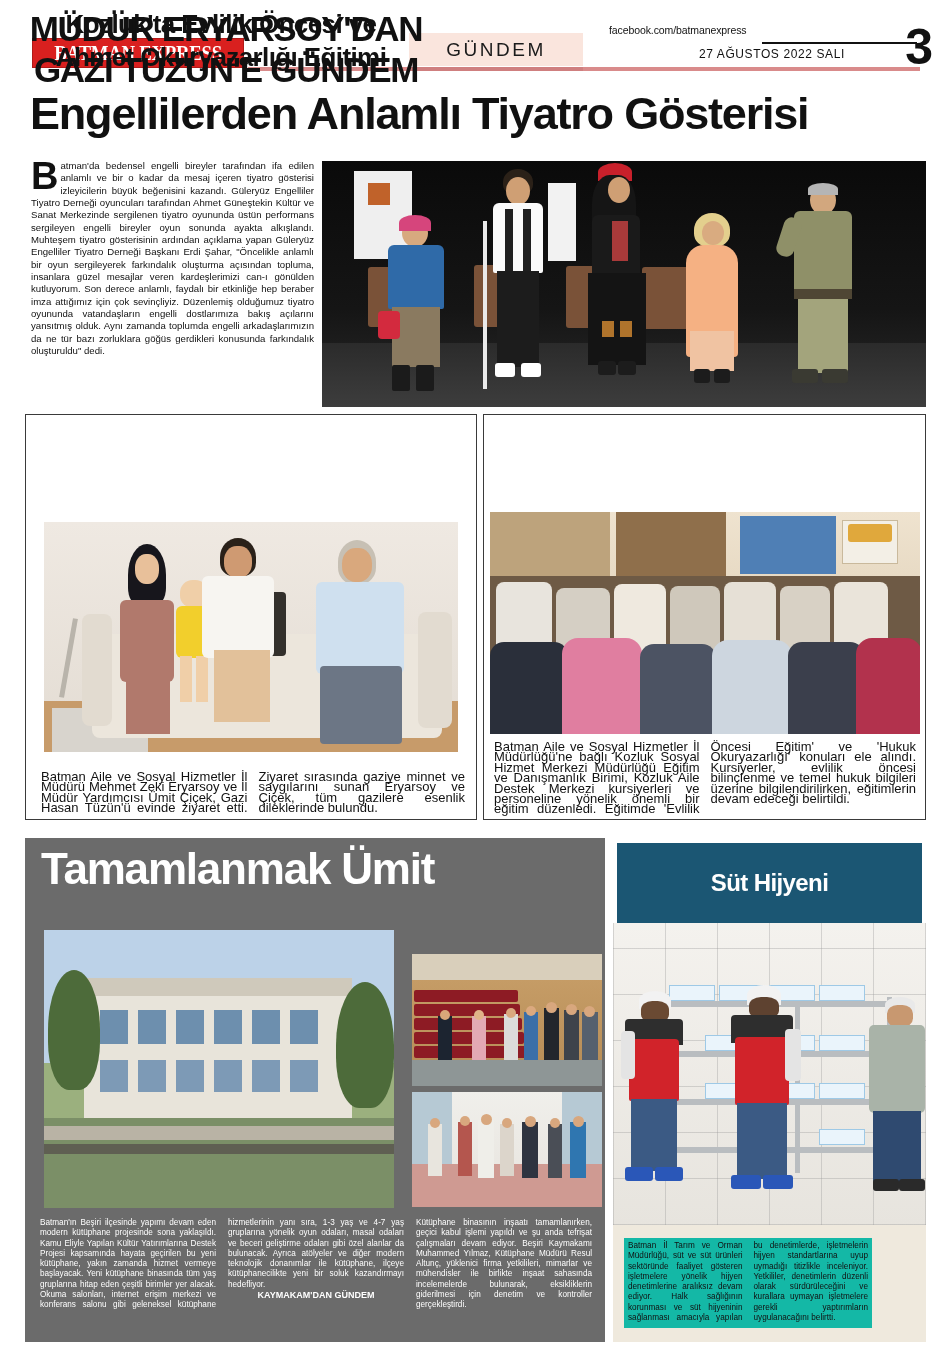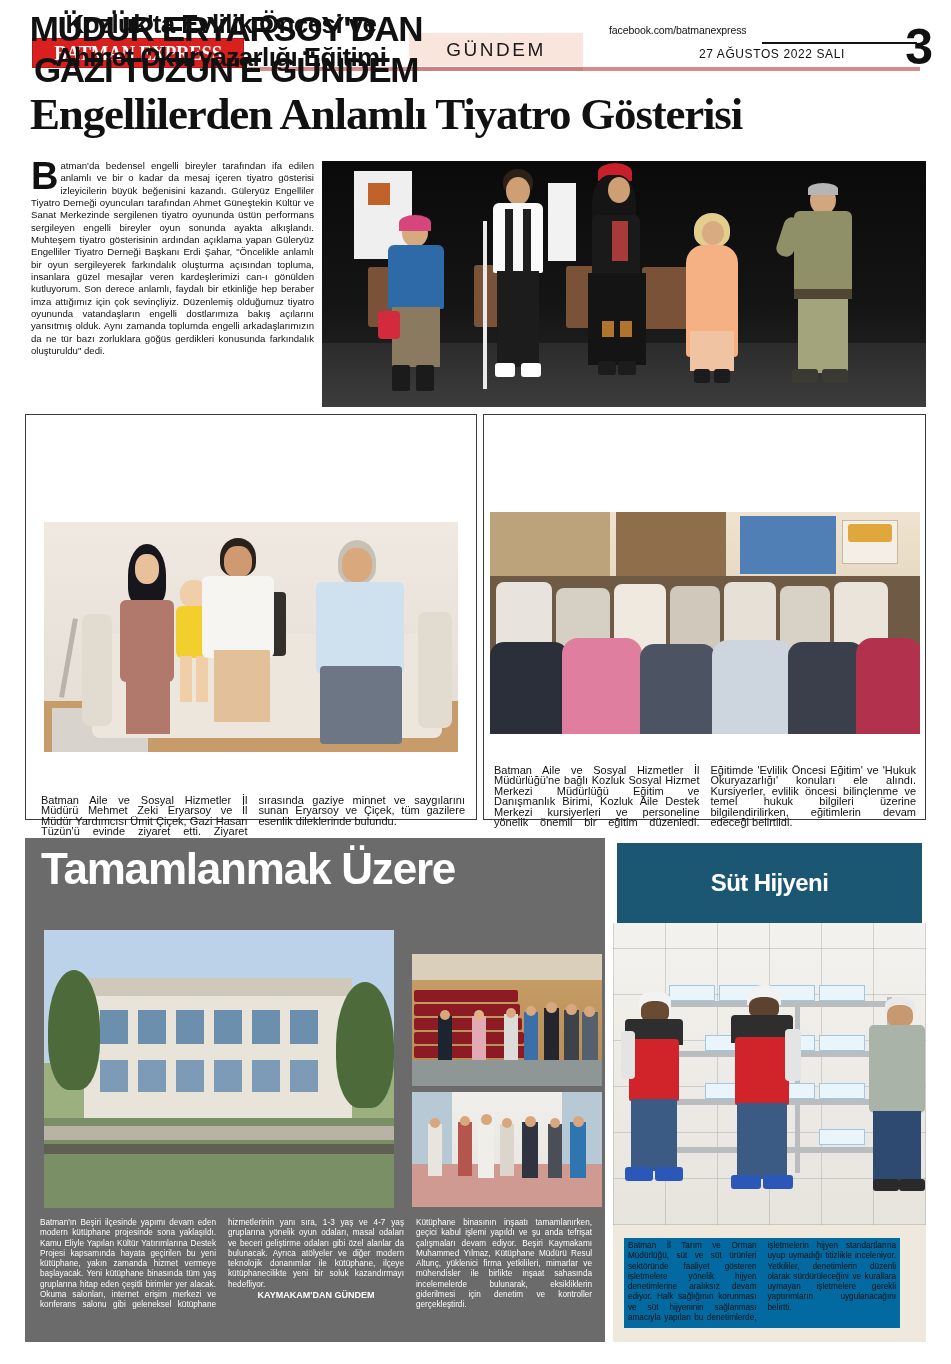--- a/index.html
+++ b/index.html
@@ -50,21 +50,21 @@
   }
   .hdr-pink-rule2 {
     position:absolute; left:409px; top:67px; width:174px; height:4px; background:#cf7f7f;
   }
 
   
   .lead-headline {
     position:absolute; left:30px; top:88px; width:895px;
     font-size:45px; line-height:52px; font-weight:bold; color:#111;
     letter-spacing:-1.2px; white-space:nowrap;
-    font-family:Liberation Serif, serif;
+    font-family:Liberation Sans, sans-serif;
   }
 
   
   .lead-text {
     position:absolute; left:31px; top:160px; width:283px; height:248px;
     font-size:9.6px; line-height:12.35px; text-align:justify; color:#111;
   }
   .lead-text::first-letter {
     float:left; font-size:38px; line-height:31px; font-weight:bold;
     padding-right:2px; padding-top:1px;
@@ -93,22 +93,22 @@
   }
   .panel-left-photo {
     position:absolute; left:44px; top:522px; width:414px; height:230px;
     overflow:hidden; background:#e9e4dd;
   }
   .panel-right-photo {
     position:absolute; left:490px; top:512px; width:430px; height:222px;
     overflow:hidden; background:#cbbfae;
   }
   .cap2col {
-    position:absolute; font-size:11px; line-height:10.4px; color:#111;
-    text-align:justify; column-count:2; column-gap:11px;margin-top:23px;
+    position:absolute; font-size:13px; line-height:10.4px; color:#111;
+    text-align:justify; column-count:2; column-gap:11px;
   }
   .cap-left  { left:41px;  top:772px; width:424px; height:44px; }
   .cap-right { left:494px; top:742px; width:422px; height:74px; }
   .cap2col .dropcap::first-letter {
     float:left; font-size:20px; line-height:16px; font-weight:bold; padding-right:1px;
   }
 
   
   .bl-block {
     position:absolute; left:25px; top:838px; width:580px; height:504px;
@@ -148,22 +148,22 @@
   }
   .br-head-box div {
     color:#fff; font-weight:bold; font-size:24px; line-height:30px;
     letter-spacing:-0.6px; text-align:center;
   }
   .br-photo {
     position:absolute; left:613px; top:923px; width:313px; height:302px;
     overflow:hidden; background:#dcd6cc;
   }
   .br-cols {
-    position:absolute; left:624px; top:1238px; width:276px; height:90px;
-    background:#0369a1; color:#111; font-size:8.2px; line-height:10.3px;
+    position:absolute; left:624px; top:1238px; width:248px; height:90px;
+    background:#14b8a6; color:#111; font-size:8.2px; line-height:10.3px;
     text-align:justify; column-count:2; column-gap:11px; padding:3px 4px;
   }
   .br-cols .dropcap::first-letter {
     float:left; font-size:20px; line-height:16px; font-weight:bold; padding-right:2px;
   }
   .br-cream {
     position:absolute; left:613px; top:1225px; width:313px; height:117px;
     background:#efe9dd;
   }
   .stage-bg { position:absolute; inset:0; background:linear-gradient(#0a0a0a,#151515 60%,#2a2a2a 100%); }
@@ -372,21 +372,21 @@
     <div style="position:absolute;left:222px;top:128px;width:80px;height:94px;background:#cdd6df;border-radius:16px 16px 0 0;"></div>
     <div style="position:absolute;left:298px;top:130px;width:76px;height:92px;background:#3b3f4c;border-radius:14px 14px 0 0;"></div>
     <div style="position:absolute;left:366px;top:126px;width:66px;height:96px;background:#b2324d;border-radius:16px 16px 0 0;"></div>
   </div>
   <div class="cap2col cap-right">
     <span class="dropcap">Batman Aile ve Sosyal Hizmetler İl Müdürlüğü'ne bağlı Kozluk Sosyal Hizmet Merkezi Müdürlüğü Eğitim ve Danışmanlık Birimi, Kozluk Aile Destek Merkezi kursiyerleri ve personeline yönelik önemli bir eğitim düzenledi. Eğitimde 'Evlilik Öncesi Eğitim' ve 'Hukuk Okuryazarlığı' konuları ele alındı. Kursiyerler, evlilik öncesi bilinçlenme ve temel hukuk bilgileri üzerine bilgilendirilirken, eğitimlerin devam edeceği belirtildi.</span>
   </div>
 
   <div class="bl-block">
     <div class="bl-head">
-      <div class="l2">Tamamlanmak Üzere</div>
+      <div class="l2">Tamamlanmak Ümit</div>
     </div>
   </div>
 
   <div class="bl-photo-main">
     <div class="bldg-bg"></div>
     <div class="bldg" style="left:40px;top:48px;width:268px;height:140px;background:#e8e4da;"></div>
     <div style="position:absolute;left:40px;top:48px;width:268px;height:18px;background:#cfc9bb;"></div>
     <div style="position:absolute;left:56px;top:80px;width:28px;height:34px;background:#6d8fae;"></div>
     <div style="position:absolute;left:94px;top:80px;width:28px;height:34px;background:#6d8fae;"></div>
     <div style="position:absolute;left:132px;top:80px;width:28px;height:34px;background:#6d8fae;"></div>

